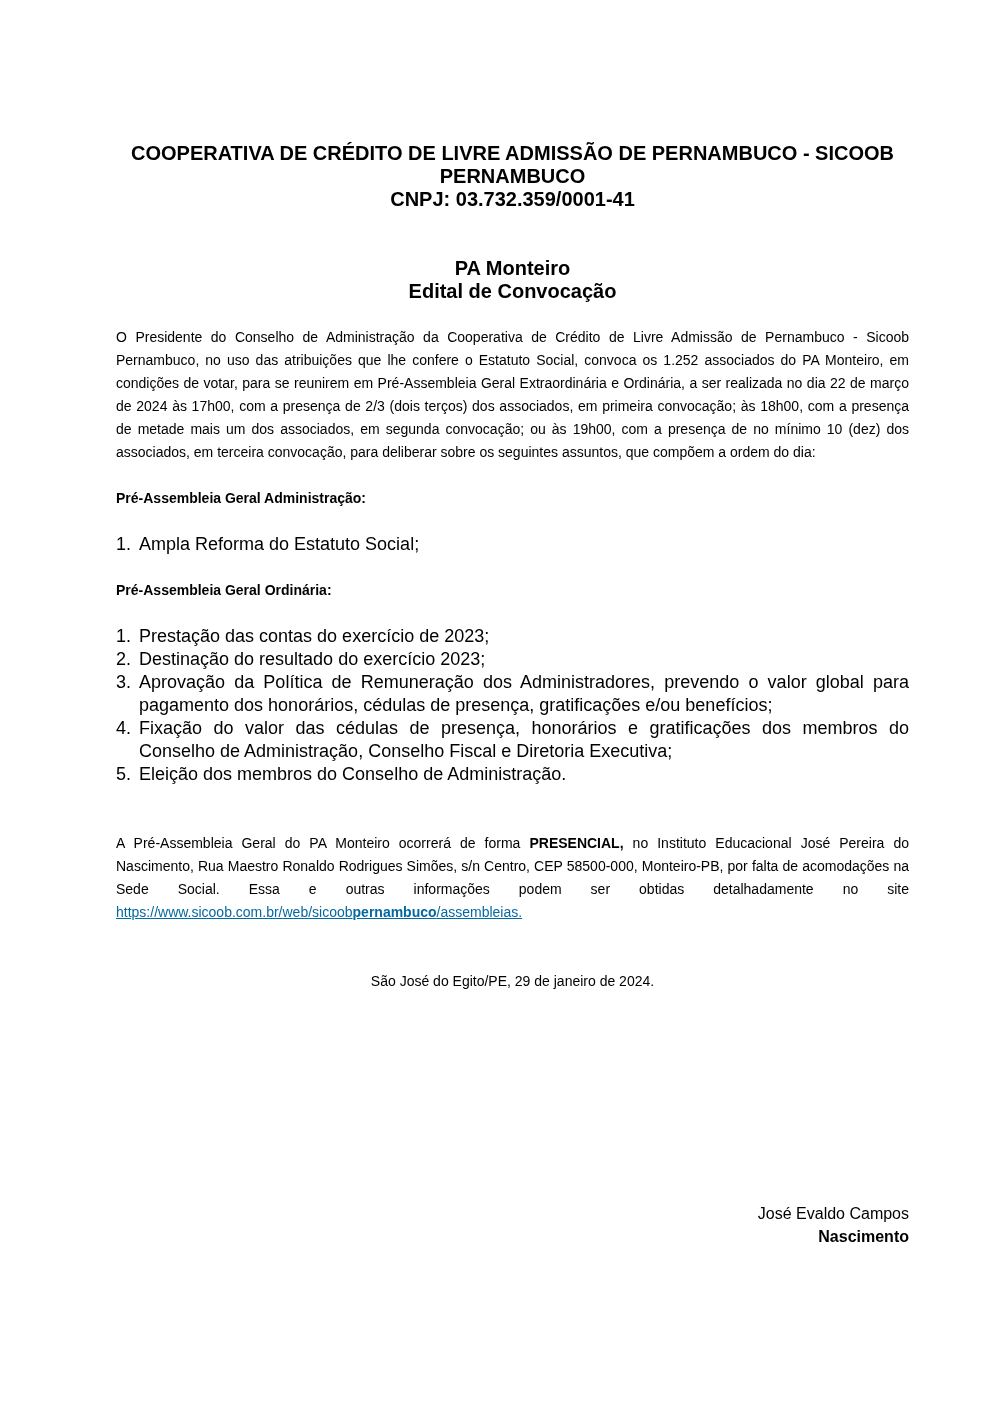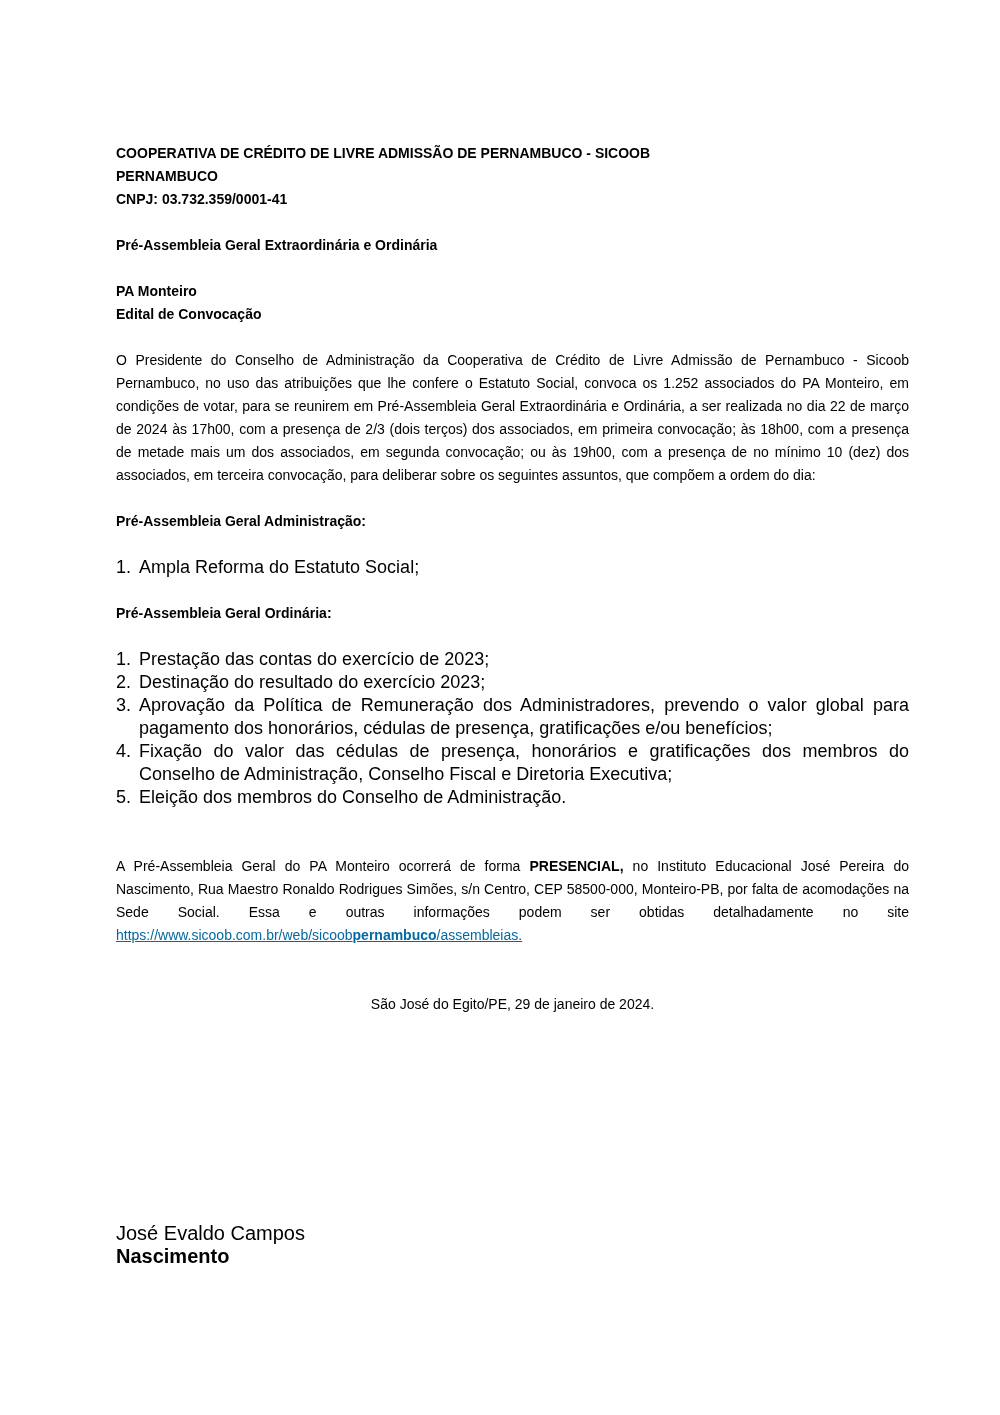--- a/index.html
+++ b/index.html
@@ -1,40 +1,39 @@
 <!DOCTYPE html>
 <html><head>
 <meta charset="utf-8">
 <style>
   html, body { margin: 0; padding: 0; background: #ffffff; }
   body { width: 1000px; height: 1415px; position: relative; overflow: hidden;
          font-family: "Liberation Sans", sans-serif; color: #000; }
   .page { position: absolute; left: 116px; top: 142px; width: 793px; }
   .bold { font-weight: bold; }
-  .hdr { font-size: 14px; line-height: 23px; font-weight: bold; }
+  .hdr { font-size: 20px; line-height: 23px; font-weight: bold; text-align: center; }
   .body { font-size: 14px; line-height: 23px; text-align: justify; }
   .gap1 { height: 23px; }
   ol.items { margin: 0; padding: 0; list-style: none; }
   ol.items li { font-size: 18px; line-height: 23px; display: flex; text-align: justify; }
   ol.items li .num { width: 23px; flex: none; }
   ol.items li .txt { flex: 1; }
   a.link { color: #0369a1; text-decoration: underline; }
   a.link b { font-weight: bold; }
   .right { text-align: center; }
-  .sig { position: absolute; left: 0; width: 793px; text-align: left; font-size: 20px; line-height: 23px; margin-top: 20px; }
+  .sig { position: absolute; left: 0; width: 793px; text-align: right; font-size: 16px; line-height: 23px; }
 </style>
 </head>
 <body>
 
 <div class="page">
   <div class="hdr">COOPERATIVA DE CRÉDITO DE LIVRE ADMISSÃO DE PERNAMBUCO - SICOOB</div>
   <div class="hdr">PERNAMBUCO</div>
   <div class="hdr">CNPJ: 03.732.359/0001-41</div>
   <div class="gap1"></div>
-  <div class="hdr">Pré-Assembleia Geral Extraordinária e Ordinária</div>
   <div class="gap1"></div>
   <div class="hdr">PA Monteiro</div>
   <div class="hdr">Edital de Convocação</div>
   <div class="gap1"></div>
 
   <p class="body" style="margin:0;">O Presidente do Conselho de Administração da Cooperativa de Crédito de Livre Admissão de Pernambuco - Sicoob Pernambuco, no uso das atribuições que lhe confere o Estatuto Social, convoca os 1.252 associados do PA Monteiro, em condições de votar, para se reunirem em Pré-Assembleia Geral Extraordinária e Ordinária, a ser realizada no dia 22 de março de 2024 às 17h00, com a presença de 2/3 (dois terços)  dos associados, em primeira convocação; às 18h00, com a presença de metade mais um dos associados, em segunda convocação; ou às 19h00, com a presença de no mínimo 10 (dez) dos associados, em terceira convocação, para deliberar sobre os seguintes assuntos, que compõem a ordem do dia:</p>
   <div class="gap1"></div>
 
   <div class="body bold">Pré-Assembleia Geral Administração:</div>
   <div class="gap1"></div>

